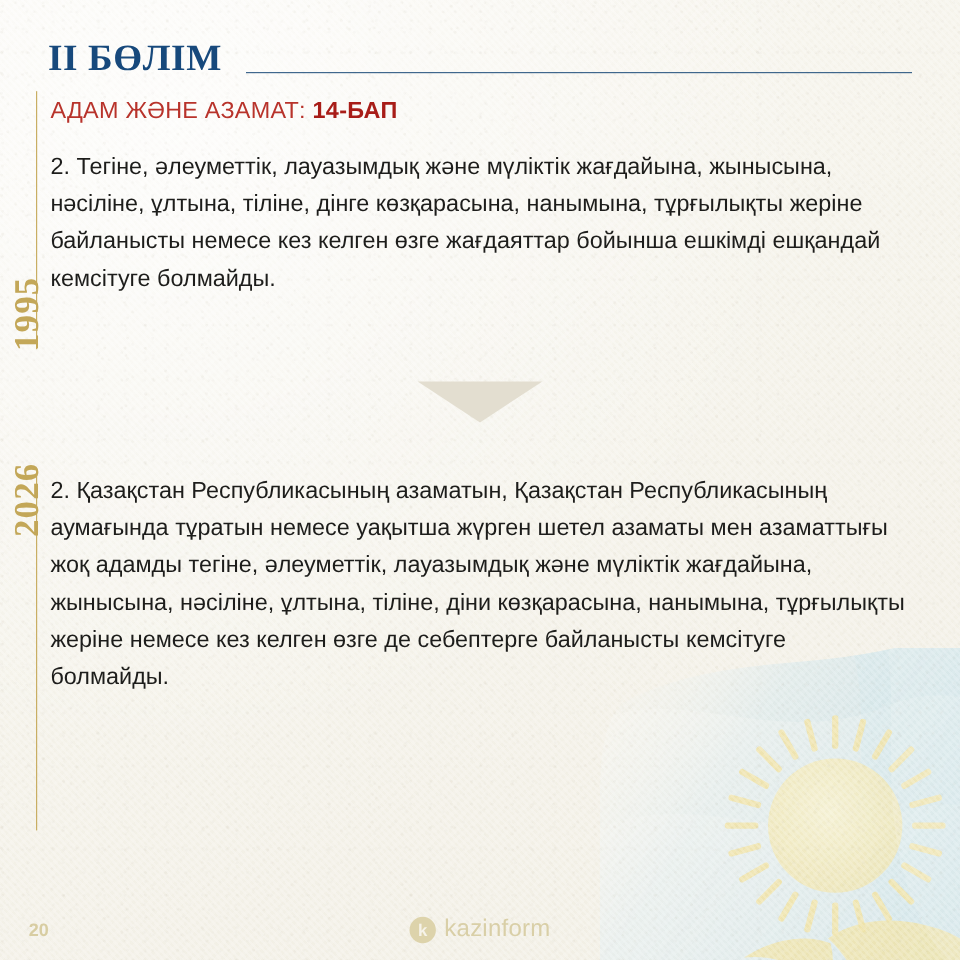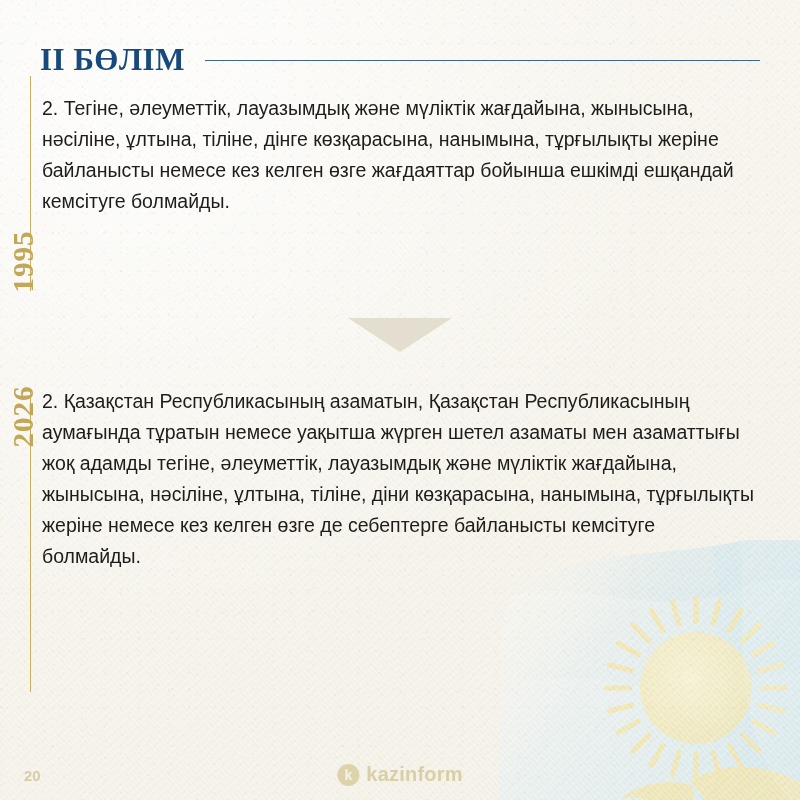--- a/index.html
+++ b/index.html
@@ -102,21 +102,21 @@
     z-index: 3;
     white-space: nowrap;
   }
   #year-1995 { top: 245px; left: -52px; }
   #year-2026 { top: 400px; left: -52px; }
 
   
   #content {
     position: absolute;
     left: 40px;
-    top: 13px;
+    top: 1px;
     width: 730px;
     height: 592px;
     z-index: 4;
   }
 
   #doc-title {
     position: absolute;
     left: 0;
     top: 29px;
     font-family: "Liberation Serif", serif;
@@ -147,21 +147,21 @@
   }
 
   .clause {
     font-family: "Liberation Sans", sans-serif;
     font-size: 19.5px;
     line-height: 31px;
     color: #1d1d1b;
     margin: 0 0 17px 0;
     max-width: 715px;
   }
-  .clause:last-child { margin-bottom: 0; }
+  .clause:last-child { margin-bottom: 0; margin-top: 20px; }
 
   
   #divider-arrow {
     position: absolute;
     left: 50%;
     top: 318px;
     transform: translateX(-50%);
     width: 0;
     height: 0;
     border-left: 52px solid transparent;
@@ -202,21 +202,21 @@
     justify-content: center;
     font-family: "Liberation Sans", sans-serif;
     font-size: 14px;
     font-weight: 700;
     color: #f6f3e9;
     line-height: 1;
   }
   #brand-name {
     font-family: "Liberation Sans", sans-serif;
     font-size: 20px;
-    font-weight: 700;
+    font-weight: 400;
     color: #d9cfa7;
     letter-spacing: 0.2px;
     text-align: right;
   }
 </style>
 </head>
 <body>
 
 <div id="page">
 
@@ -293,20 +293,23 @@
   <div class="year" id="year-1995">1995</div>
   <div class="year" id="year-2026">2026</div>
 
   <div id="title-rule"></div>
 
   <div id="content">
 
     <div id="doc-title">II БӨЛІМ</div>
 
     <div class="section" id="section-1995">
+      <div class="section-heading">
+        <span>АДАМ ЖӘНЕ АЗАМАТ: </span><span class="article">14-БАП</span>
+      </div>
       <p class="clause">2. Тегіне, әлеуметтік, лауазымдық және мүліктік жағдайына, жынысына, нәсіліне, ұлтына, тіліне, дінге көзқарасына, нанымына, тұрғылықты жеріне байланысты немесе кез келген өзге жағдаяттар бойынша ешкімді ешқандай кемсітуге болмайды.</p>
     </div>
 
     <div class="section" id="section-2026">
       <p class="clause">2. Қазақстан Республикасының азаматын, Қазақстан Республикасының аумағында тұратын немесе уақытша жүрген шетел азаматы мен азаматтығы жоқ адамды тегіне, әлеуметтік, лауазымдық және мүліктік жағдайына, жынысына, нәсіліне, ұлтына, тіліне, діни көзқарасына, нанымына, тұрғылықты жеріне немесе кез келген өзге де себептерге байланысты кемсітуге болмайды.</p>
     </div>
 
   </div>
 
   <div id="divider-arrow"></div>

